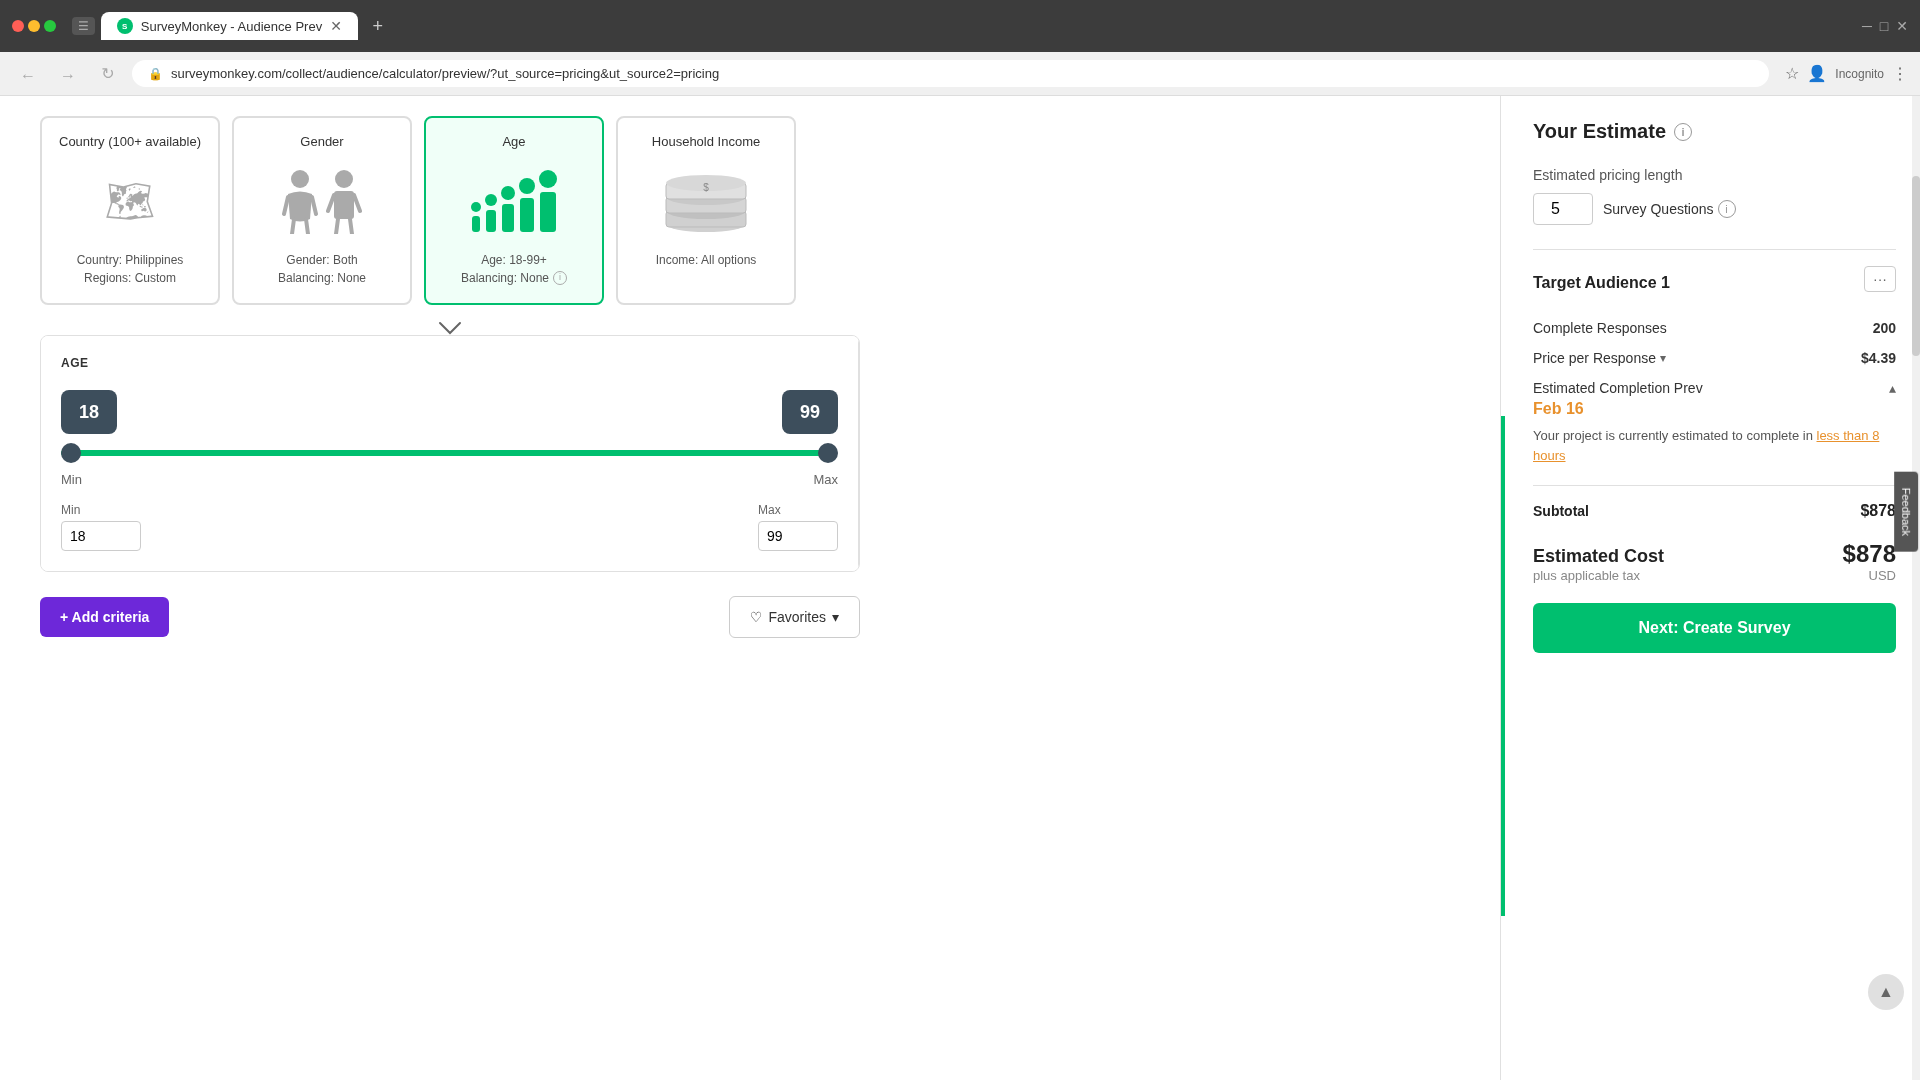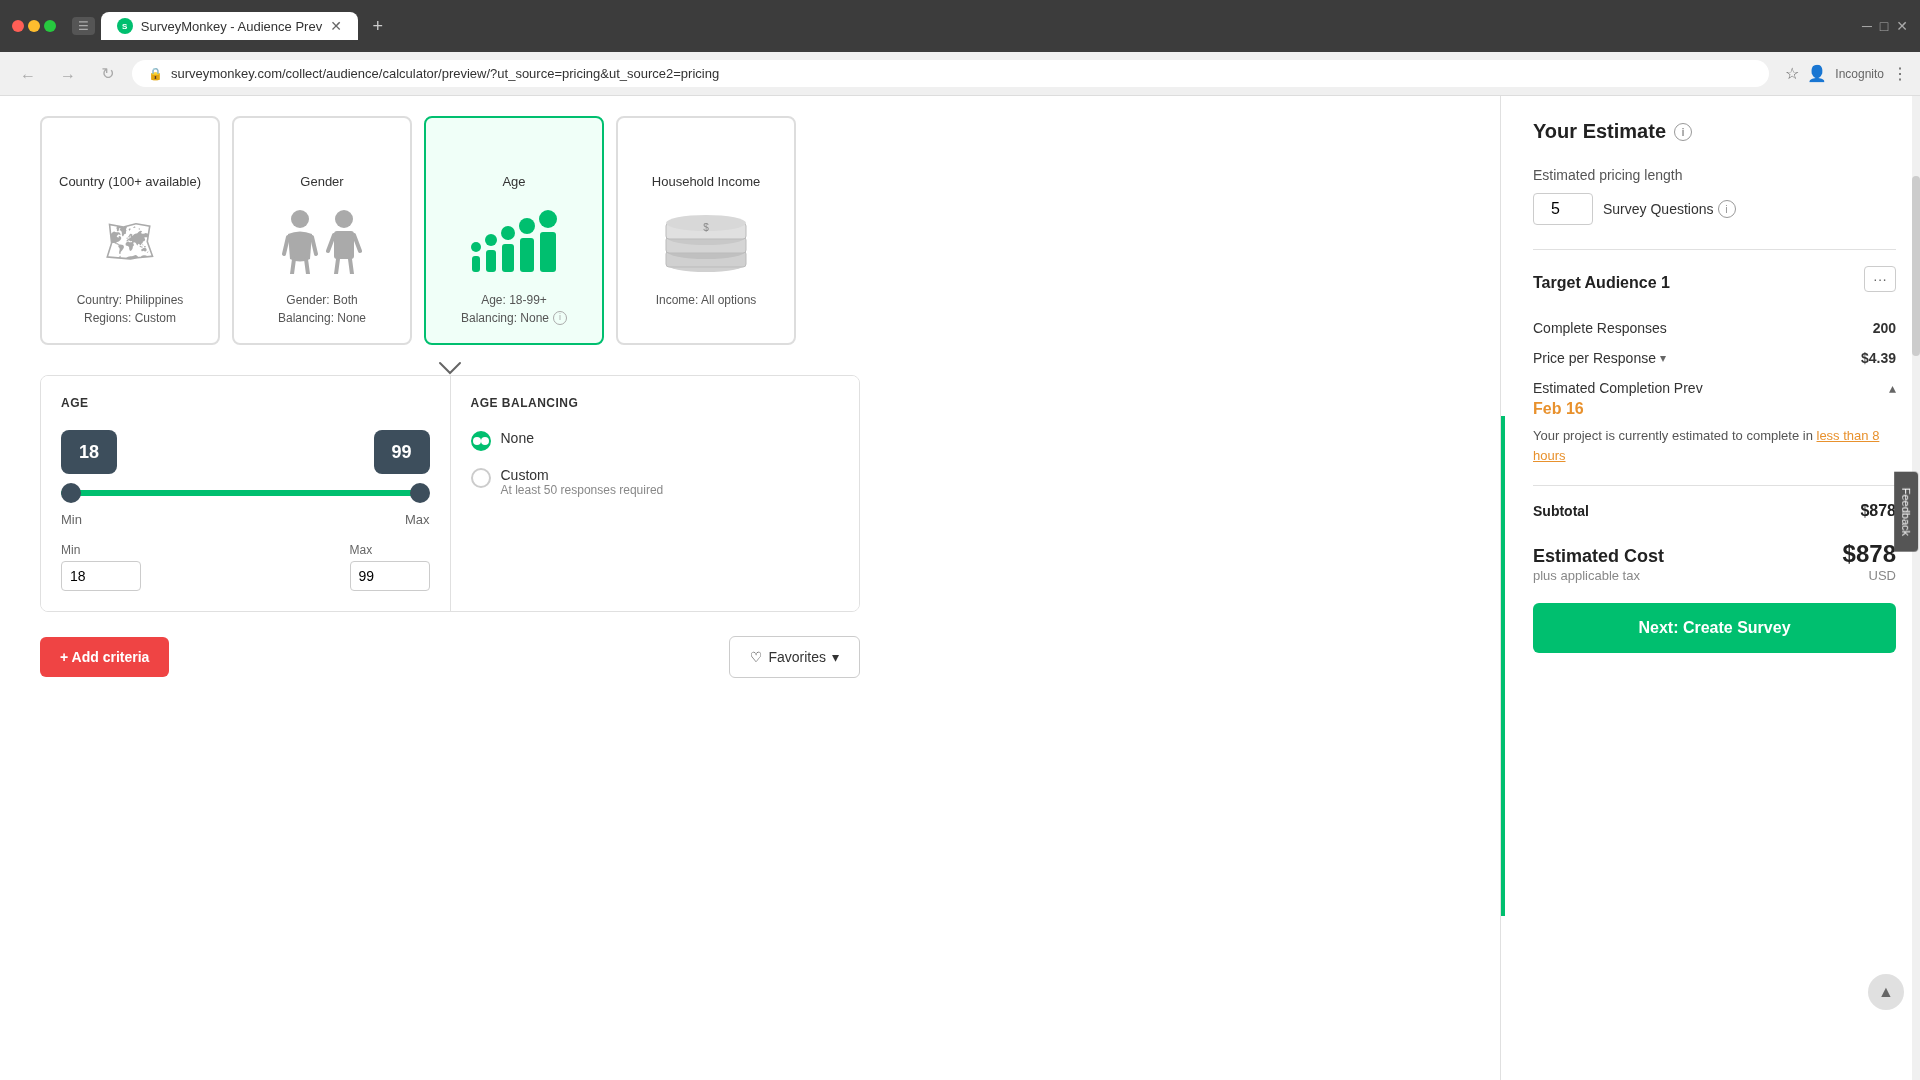--- a/index.html
+++ b/index.html
@@ -23,21 +23,21 @@
     .main-content { flex: 1; overflow-y: auto; padding: 0; background: #fff; }
 
     .content-area { padding: 20px 40px 40px; max-width: 900px; }
 
     .reset-link { color: #00bf6f; font-size: 14px; text-decoration: none; display: block; margin-bottom: 20px; cursor: pointer; }
 
     
     .criteria-cards { display: flex; gap: 12px; margin-bottom: 24px; }
     .criteria-card { border: 2px solid #ddd; border-radius: 8px; padding: 16px 12px; width: 180px; text-align: center; cursor: pointer; background: #fff; }
     .criteria-card.active { border-color: #00bf6f; background: #f0fff8; }
-    .criteria-card .card-title { font-size: 13px; color: #333; margin-bottom: 12px; margin-top: 40px; }
+    .criteria-card .card-title { font-size: 13px; color: #333; margin-bottom: 12px; }
     .criteria-card .card-icon { height: 80px; display: flex; align-items: center; justify-content: center; }
     .criteria-card .card-info { font-size: 12px; color: #555; margin-top: 10px; line-height: 1.5; }
     .criteria-card .card-info span { display: block; }
 
     
     .panels { display: flex; border: 1px solid #e0e0e0; border-radius: 8px; overflow: hidden; }
     .panel-left { flex: 1; border-right: 1px solid #e0e0e0; padding: 20px; background: #fff; }
     .panel-right { flex: 1; padding: 20px; background: #fff; }
     .panel-title { font-size: 12px; font-weight: 700; color: #333; letter-spacing: 0.5px; margin-bottom: 20px; }
 
@@ -57,21 +57,21 @@
     
     .radio-option { display: flex; align-items: flex-start; gap: 10px; margin-bottom: 16px; cursor: pointer; }
     .radio-circle { width: 20px; height: 20px; border-radius: 50%; border: 2px solid #ccc; display: flex; align-items: center; justify-content: center; margin-top: 1px; flex-shrink: 0; }
     .radio-circle.selected { border-color: #00bf6f; background: #00bf6f; }
     .radio-circle.selected::after { content: ''; width: 8px; height: 8px; border-radius: 50%; background: white; }
     .radio-label { font-size: 14px; color: #333; font-weight: 500; }
     .radio-sub { font-size: 12px; color: #888; }
 
     
     .bottom-bar { display: flex; gap: 16px; margin-top: 24px; align-items: center; justify-content: space-between; }
-    .add-criteria-btn { background: #ef4444; color: #fff; border: none; border-radius: 6px; padding: 12px 20px; font-size: 14px; font-weight: 600; cursor: pointer; display: flex; align-items: center; gap: 6px; }
+    .add-criteria-btn { background: #6d28d9; color: #fff; border: none; border-radius: 6px; padding: 12px 20px; font-size: 14px; font-weight: 600; cursor: pointer; display: flex; align-items: center; gap: 6px; }
     .favorites-btn { background: #fff; border: 1px solid #ccc; border-radius: 6px; padding: 12px 20px; font-size: 14px; color: #333; cursor: pointer; display: flex; align-items: center; gap: 6px; }
 
     
     .sidebar { width: 420px; background: #fff; border-left: 1px solid #e0e0e0; padding: 24px; overflow-y: auto; position: relative; }
 
     .estimate-title { font-size: 20px; font-weight: 700; color: #222; margin-bottom: 24px; display: flex; align-items: center; gap: 8px; }
     .info-icon { width: 18px; height: 18px; border-radius: 50%; border: 1.5px solid #999; color: #999; font-size: 11px; display: flex; align-items: center; justify-content: center; cursor: pointer; }
 
     .survey-length-section { margin-bottom: 24px; }
     .survey-length-label { font-size: 14px; color: #555; margin-bottom: 10px; }
@@ -312,40 +312,20 @@
                 <label>Min</label>
                 <input type="number" style="width: 80px; border: 1px solid rgb(204, 204, 204); border-radius: 4px; padding: 6px 8px; font-size: 14px;" value="18">
               </div>
               <div class="slider-input-group">
                 <label>Max</label>
                 <input type="number" style="width: 80px; border: 1px solid rgb(204, 204, 204); border-radius: 4px; padding: 6px 8px; font-size: 14px;" value="99">
               </div>
             </div>
           </div>
 
-          <div class="panel-right">
-            <div class="panel-title">AGE BALANCING</div>
-
-            <div class="radio-option">
-              <div class="radio-circle selected">
-                <div style="width:8px;height:8px;border-radius:50%;background:white;"></div>
-              </div>
-              <div>
-                <div class="radio-label">None</div>
-              </div>
-            </div>
-
-            <div class="radio-option">
-              <div class="radio-circle"></div>
-              <div>
-                <div class="radio-label">Custom</div>
-                <div class="radio-sub">At least 50 responses required</div>
-              </div>
-            </div>
-          </div>
 
         </div>
 
         <div class="bottom-bar">
           <button class="add-criteria-btn">+ Add criteria</button>
           <button class="favorites-btn">
             <span>♡</span>
             <span>Favorites</span>
             <span>▾</span>
           </button>

